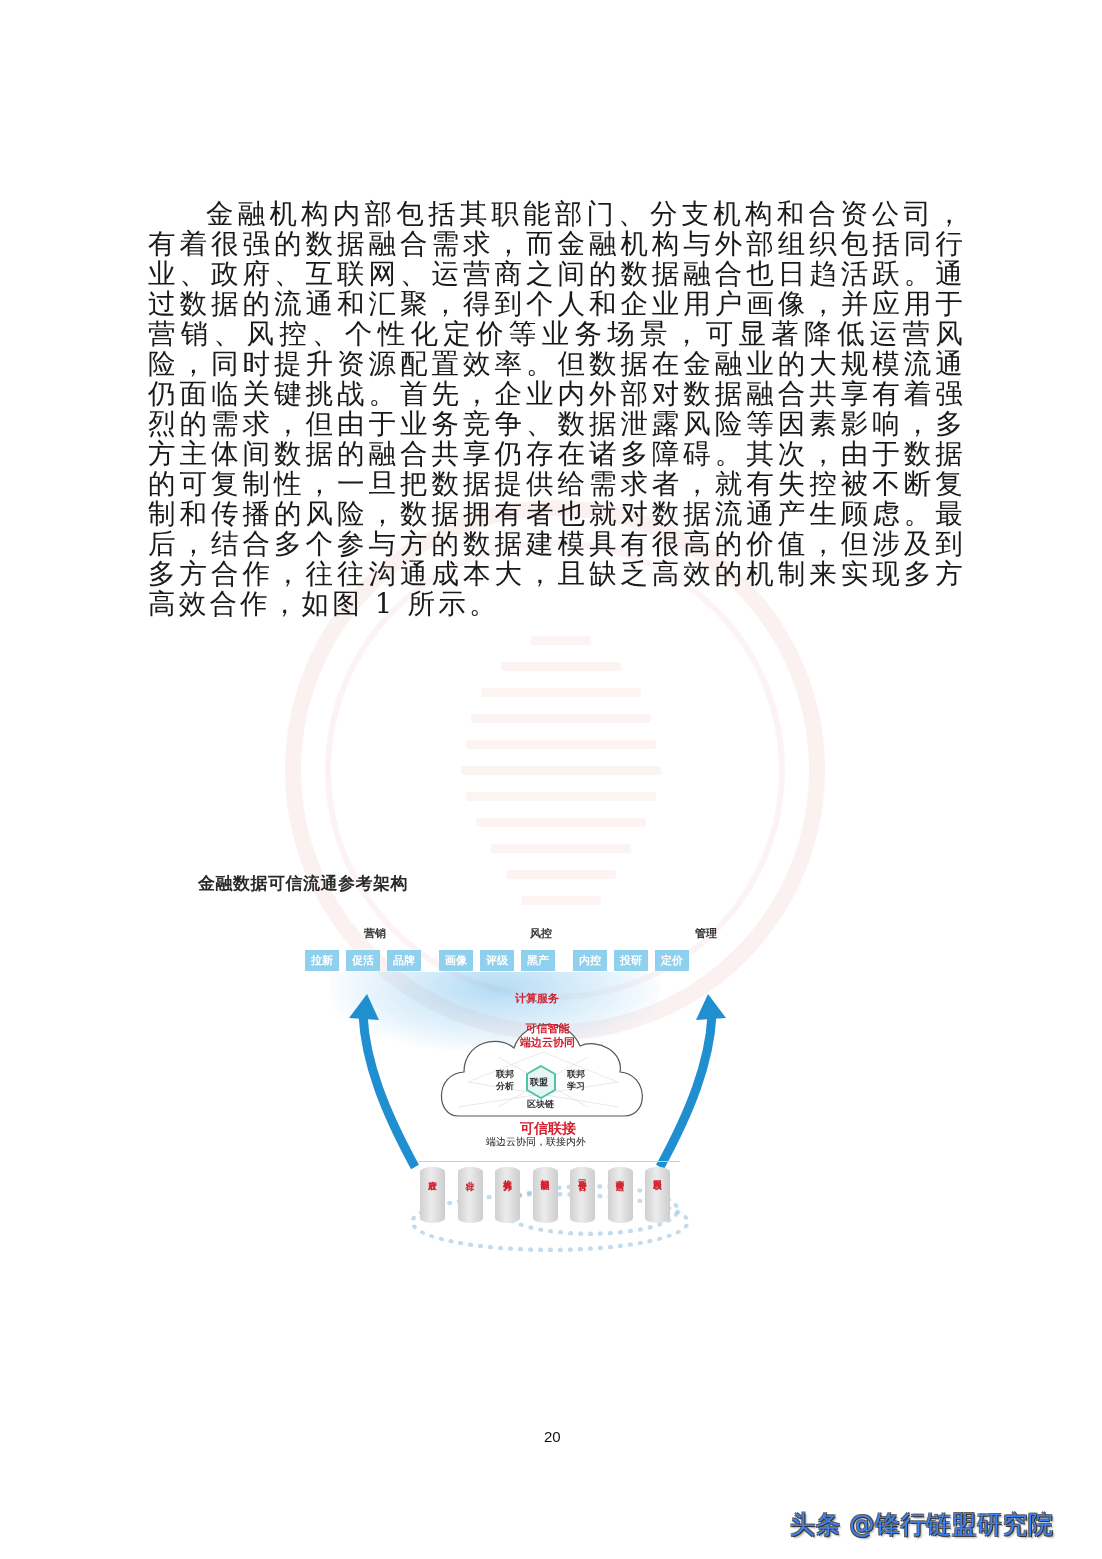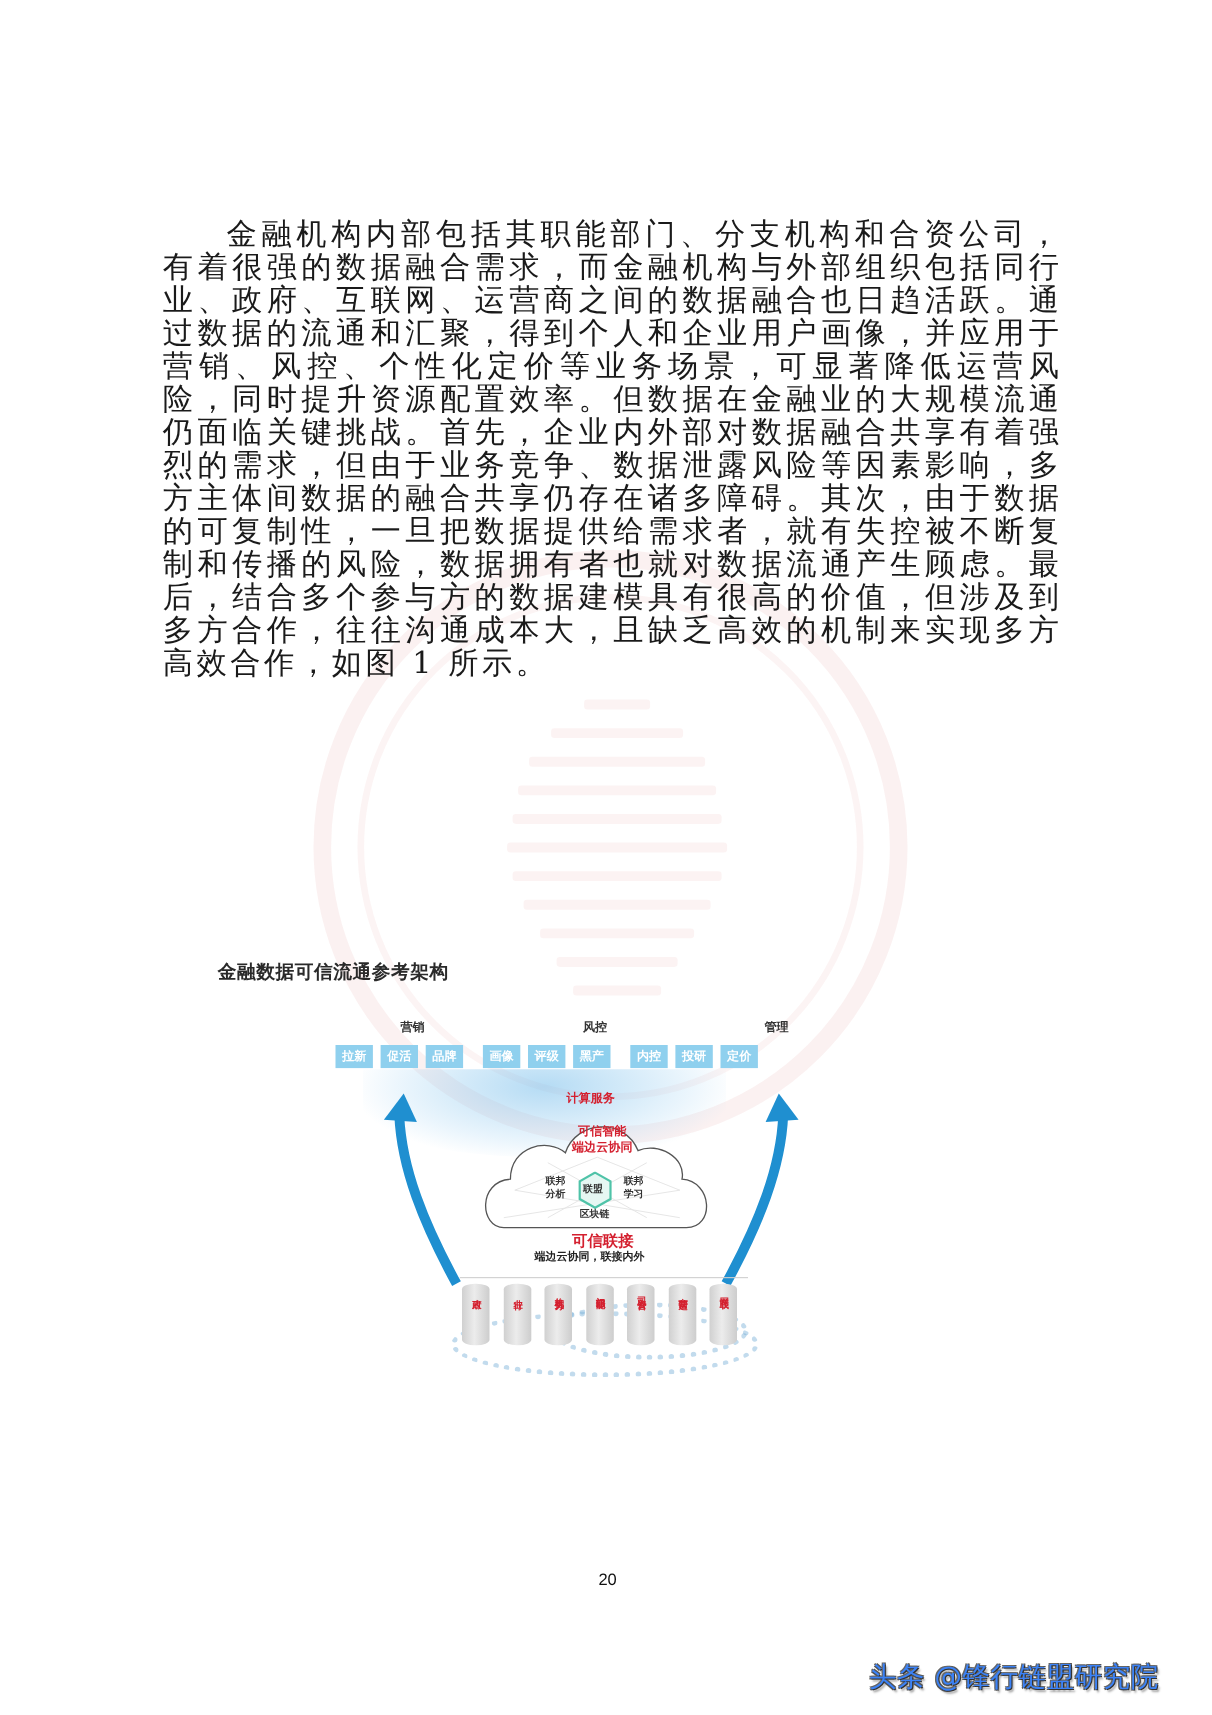--- a/index.html
+++ b/index.html
@@ -117,21 +117,21 @@
     <div>联邦</div>
     <div>分析</div>
   </div>
   <div class="dark-lbl" style="left:387px; top:206px;">
     <div>联邦</div>
     <div>学习</div>
   </div>
   <div class="dark-lbl" style="left:347px; top:236px;">区块链</div>
 
   <div class="center-lbl red" style="left:340px; top:258px; font-size:14px;">可信联接</div>
-  <div class="center-lbl" style="left:306px; top:273px; font-family:'DejaVu Sans',sans-serif; font-weight:bold; font-size:10px; color:#222;">端边云协同，联接内外</div>
+  <div class="center-lbl" style="left:306px; top:273px; font-family:'DejaVu Sans',sans-serif; font-weight:normal; font-size:10px; color:#222;">端边云协同，联接内外</div>
 
   <div class="bus"></div>
   <div class="ring" style="left:230px; top:330px; width:270px; height:50px;"></div>
   <div class="ring" style="left:320px; top:322px; width:170px; height:42px;"></div>
 
   <div class="cyl-row">
     <div class="cyl">
         <span>政府</span>
       </div>
     <div class="cyl">

